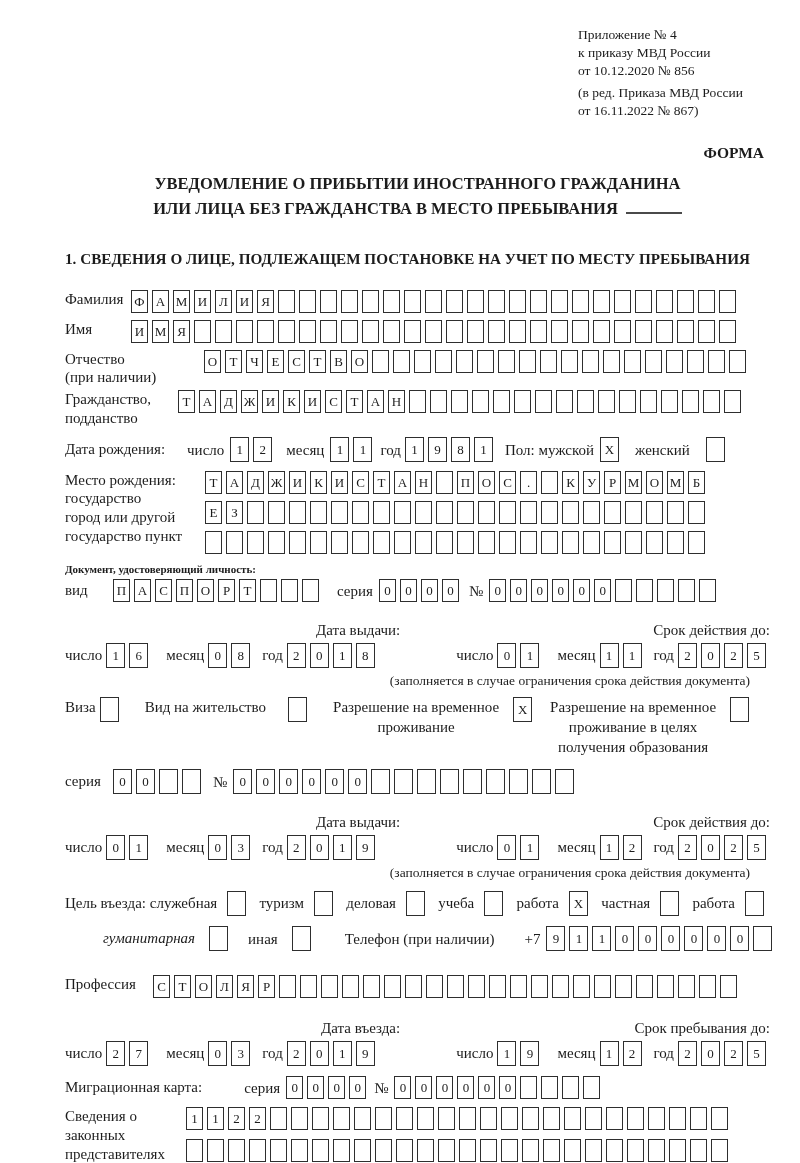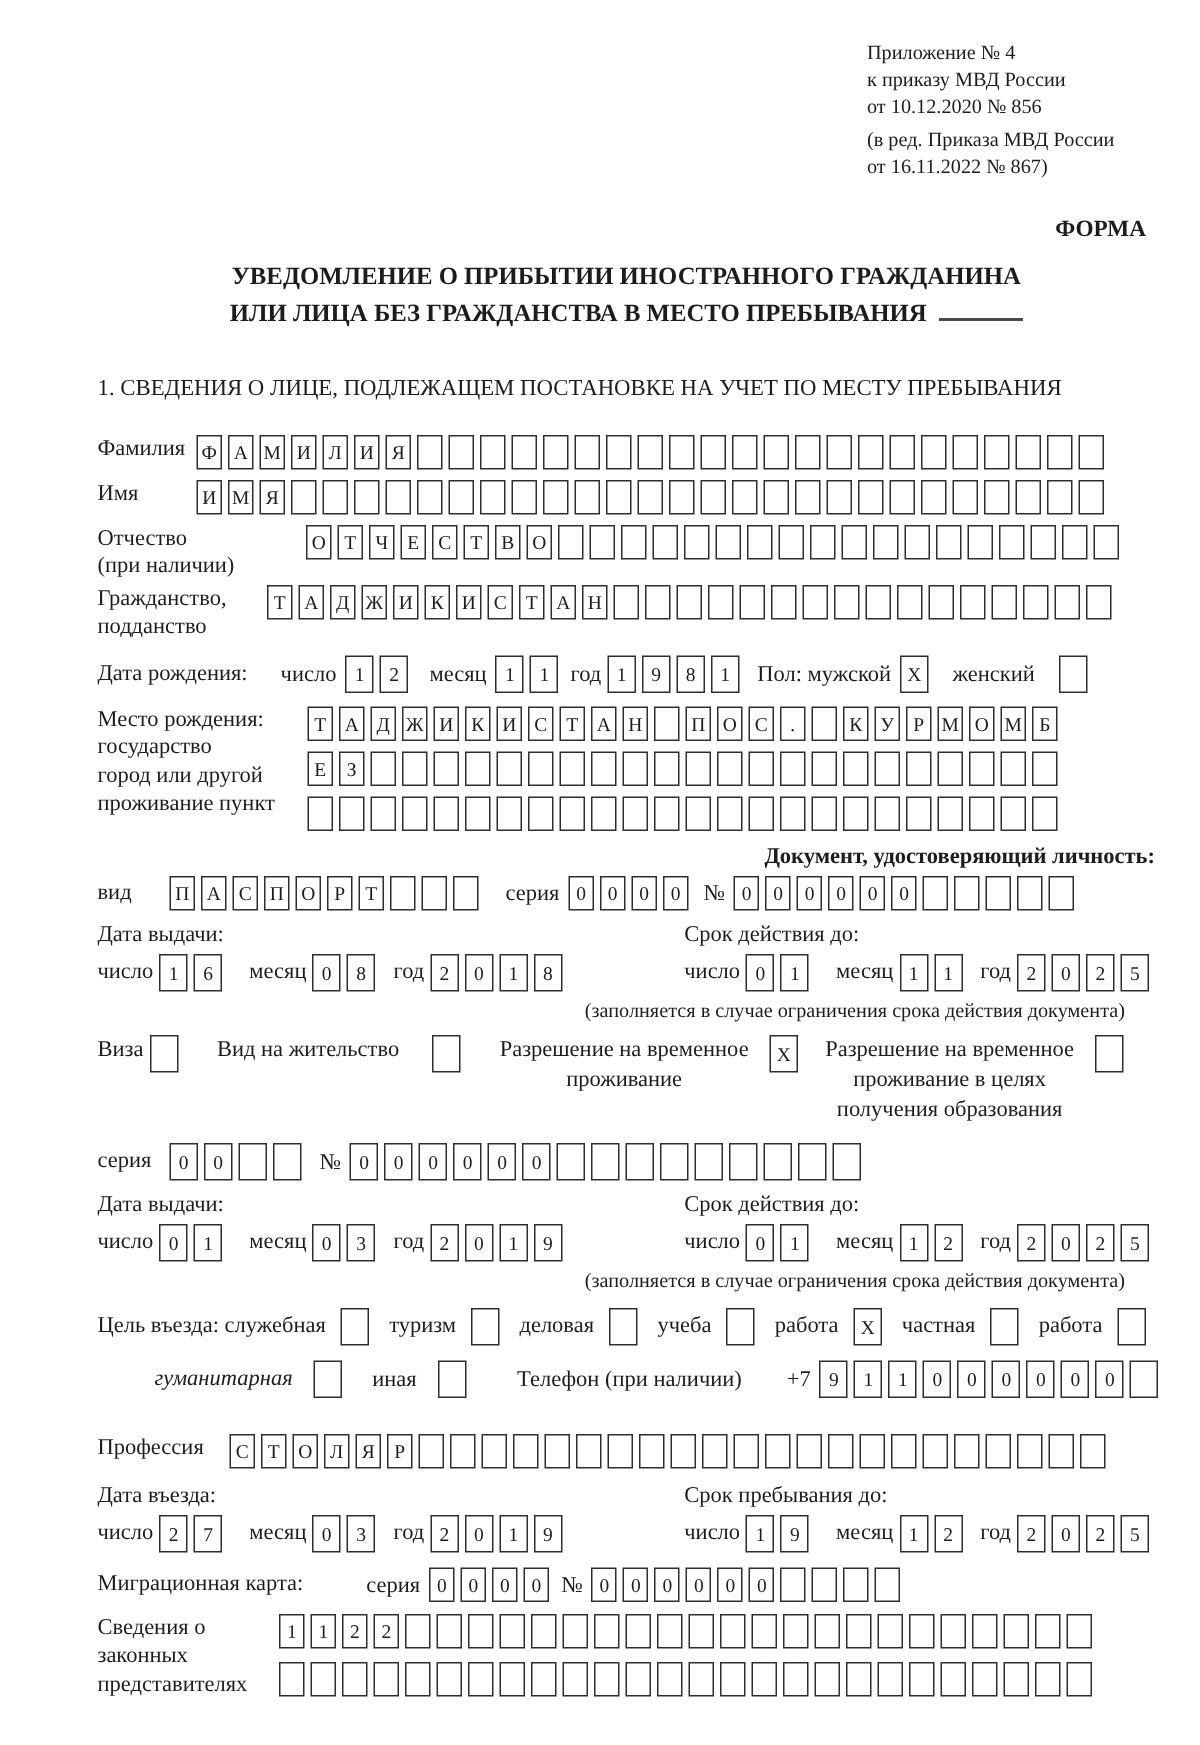--- a/index.html
+++ b/index.html
@@ -8,21 +8,21 @@
   .page{padding:26px 30px 0 65px;box-sizing:border-box;}
 
   
   .hdr{margin-left:auto;width:192px;font-size:13.5px;line-height:1.32;}
   .hdr .amend{margin-top:5px;}
   .forma{font-weight:bold;font-size:15.5px;text-align:right;padding-right:6px;margin:24px 0 10px;}
 
   
   .title{font-weight:bold;font-size:16.5px;text-align:center;line-height:1.5;margin-top:4px;}
   .blank-line{display:inline-block;width:56px;border-bottom:2px solid #4a4a4a;margin-left:8px;vertical-align:baseline;}
-  .sec-head{font-weight:normal;font-size:15.2px;margin-top:28px;}
+  .sec-head{font-weight:bold;font-size:15.2px;margin-top:28px;}
 
   
   .frow{display:flex;align-items:flex-start;font-size:15px;margin-top:7px;}
   .lbl{flex:0 0 auto;line-height:1.25;}
   .cellrow{display:flex;gap:4px;flex-wrap:nowrap;}
   .cell{flex:0 0 auto;width:15px;height:21px;border:1.5px solid #2e2e2e;
         display:inline-flex;align-items:center;justify-content:center;
         font-size:13px;line-height:1;background:#fff;}
   .cbx .cell{width:17px;height:23px;}
   .stack{display:flex;flex-direction:column;gap:7px;}
@@ -30,26 +30,26 @@
   .w-surname{width:66px;}
   .w-patr{width:139px;}
   .w-cit{width:113px;}
   .w-birth{width:140px;}
   .w-kind{width:48px;}
   .w-prof{width:88px;}
   .w-rep{width:121px;}
 
   .inline-lbl{margin:0 6px 0 14px;white-space:nowrap;padding-top:2px;}
 
-  .center-bold{font-weight:bold;font-size:15px;text-align:right;margin-top:9px;}
+  .center-bold{font-weight:bold;font-size:11px;text-align:left;margin-top:9px;}
 
   .two-col{display:flex;margin-top:8px;font-size:15px;}
   .col-l{width:345px;}
   .col-r{margin-left:56px;}
-  .col-head{text-align:left;margin-bottom:4px;}
+  .col-head{text-align:right;margin-bottom:4px;margin-top:12px;}
   .dgroup{display:flex;align-items:center;}
   .dgroup .cellrow{margin:0 4px;}
   .note{font-size:13.5px;text-align:right;padding-right:20px;margin-top:5px;}
 
   .para{font-size:15px;margin-top:10px;line-height:1.55;}
 
   .ckrow{display:flex;align-items:flex-start;font-size:15px;margin-top:8px;}
   .ckrow .txt{line-height:1.35;}
   .ckrow .ctr{text-align:center;} .gap16{width:18px;} .gap24{width:26px;}
   .purpose{display:flex;justify-content:space-between;align-items:flex-start;font-size:15px;margin-top:10px;max-width:706px;}
@@ -246,21 +246,21 @@
     <div class="cellrow" style="margin-left:10px;">
         <span class="cell"></span>
       </div>
   </div>
 
   <div class="frow" style="margin-top:9px;">
     <div class="lbl w-birth">
       <div>Место рождения:</div>
       <div>государство</div>
       <div>город или другой</div>
-      <div>проживание пункт</div>
+      <div>государство пункт</div>
     </div>
     <div class="stack">
       <div class="cellrow">
           <span class="cell">Т</span>
           <span class="cell">А</span>
           <span class="cell">Д</span>
           <span class="cell">Ж</span>
           <span class="cell">И</span>
           <span class="cell">К</span>
           <span class="cell">И</span>

